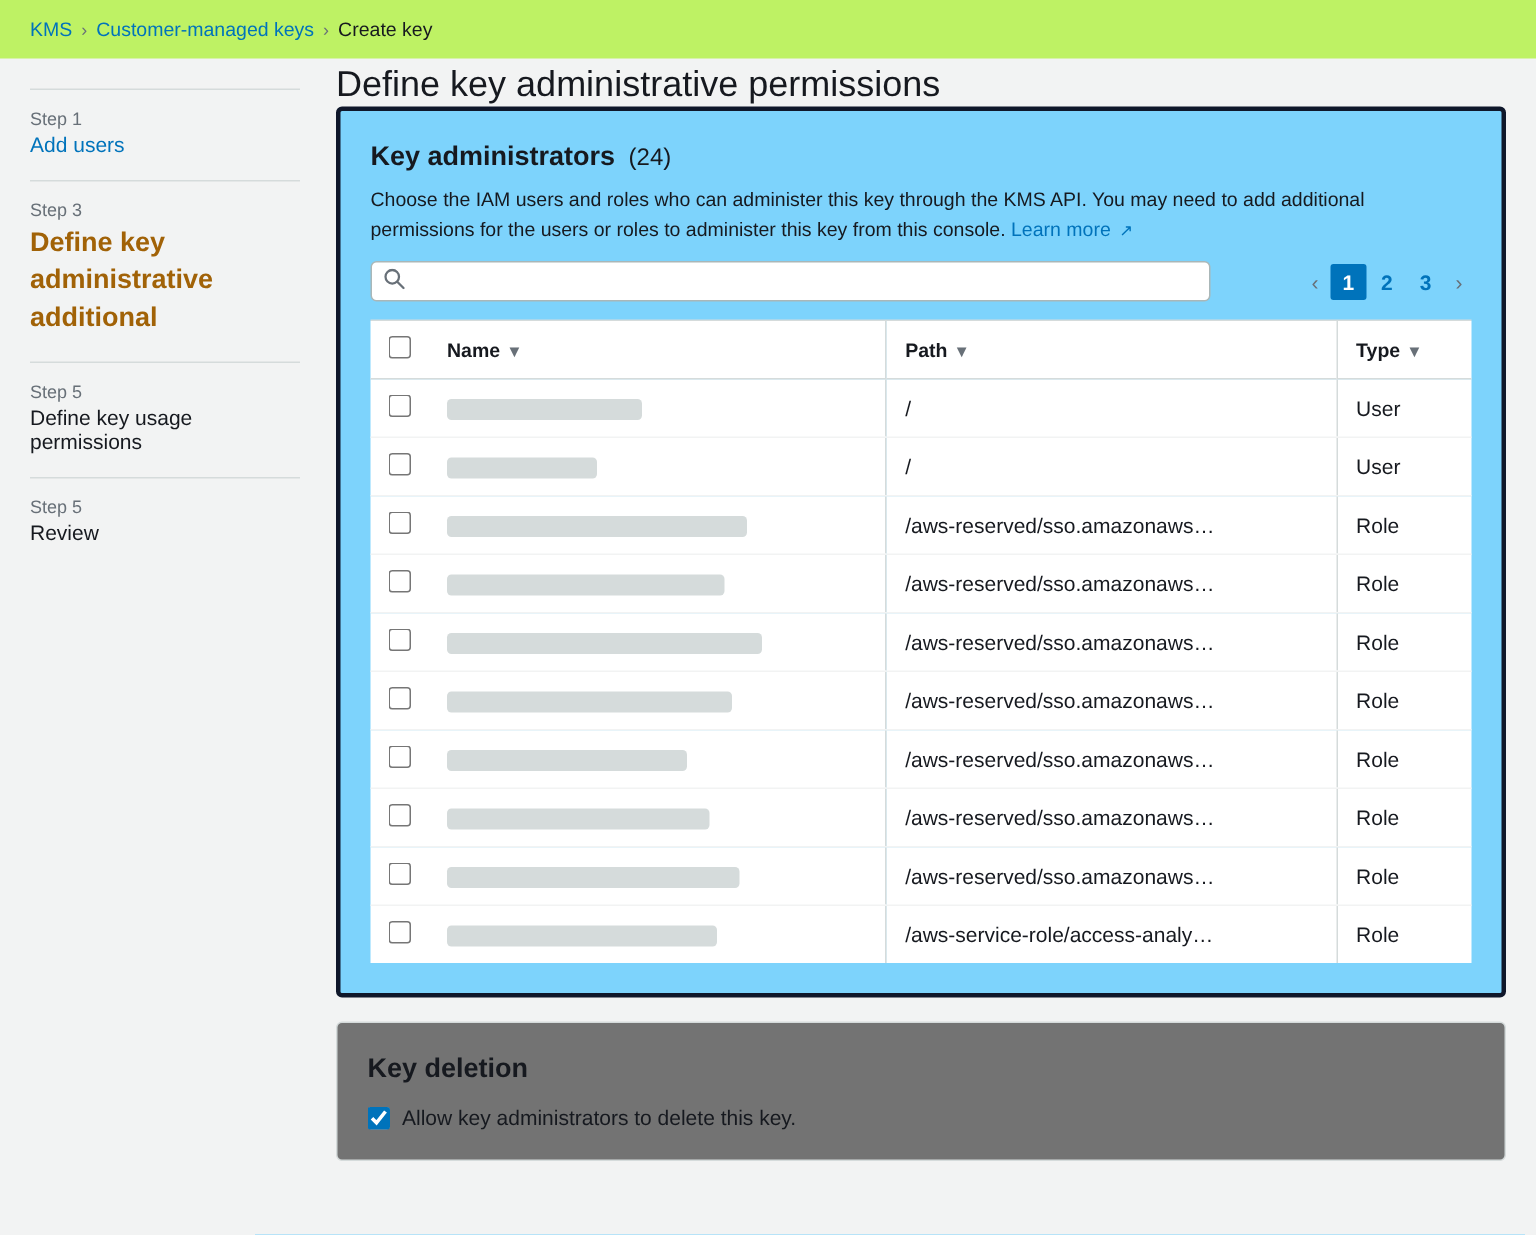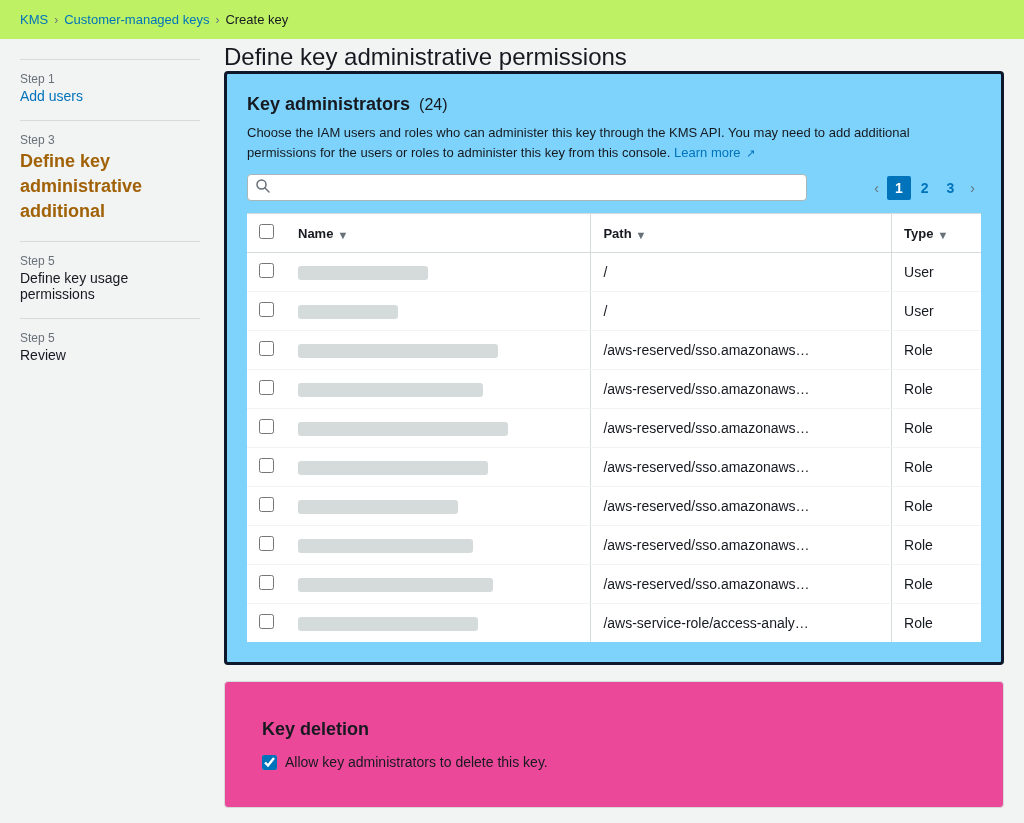--- a/index.html
+++ b/index.html
@@ -227,24 +227,24 @@
     
     input[type="checkbox"] {
       width: 15px;
       height: 15px;
       cursor: pointer;
       accent-color: #0073bb;
     }
 
     
     .deletion-card {
-      background: #ec4899;
+      background: #737373;
       border: 1px solid #d5dbdb;
       border-radius: 4px;
-      padding: 37px;
+      padding: 20px;
       margin-bottom: 24px;
     }
     .deletion-title {
       font-size: 18px;
       font-weight: 700;
       color: #16191f;
       margin-bottom: 14px;
     }
     .deletion-checkbox-row {
       display: flex;

